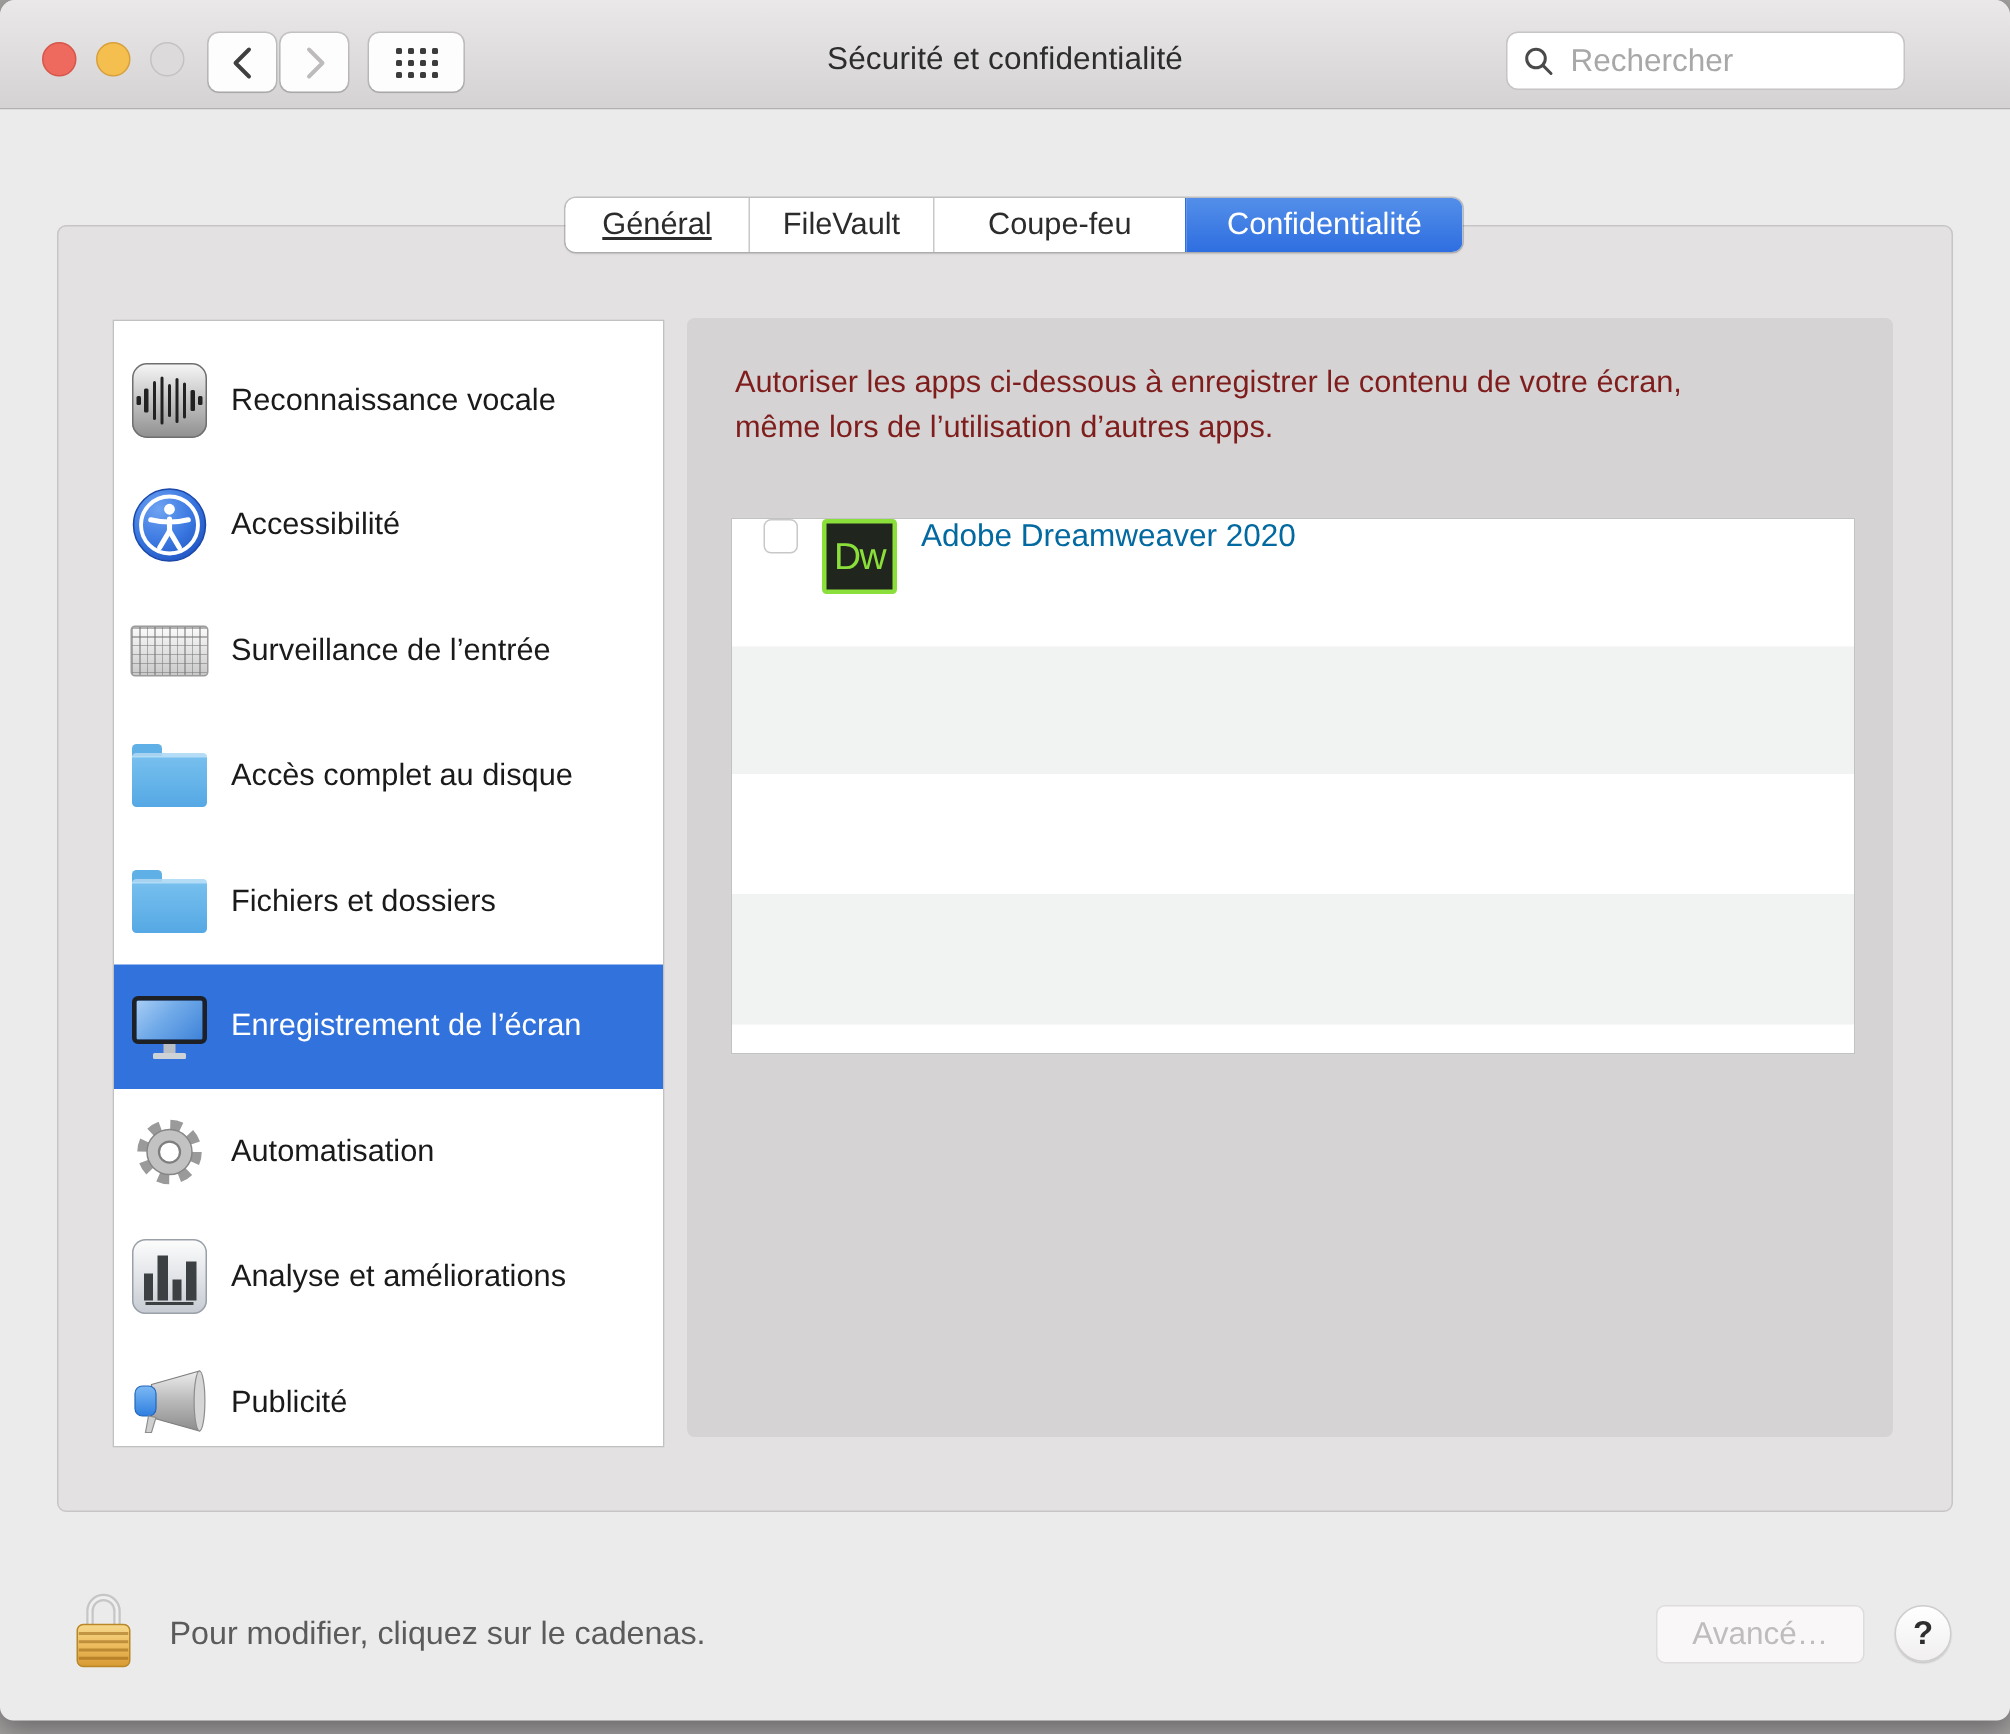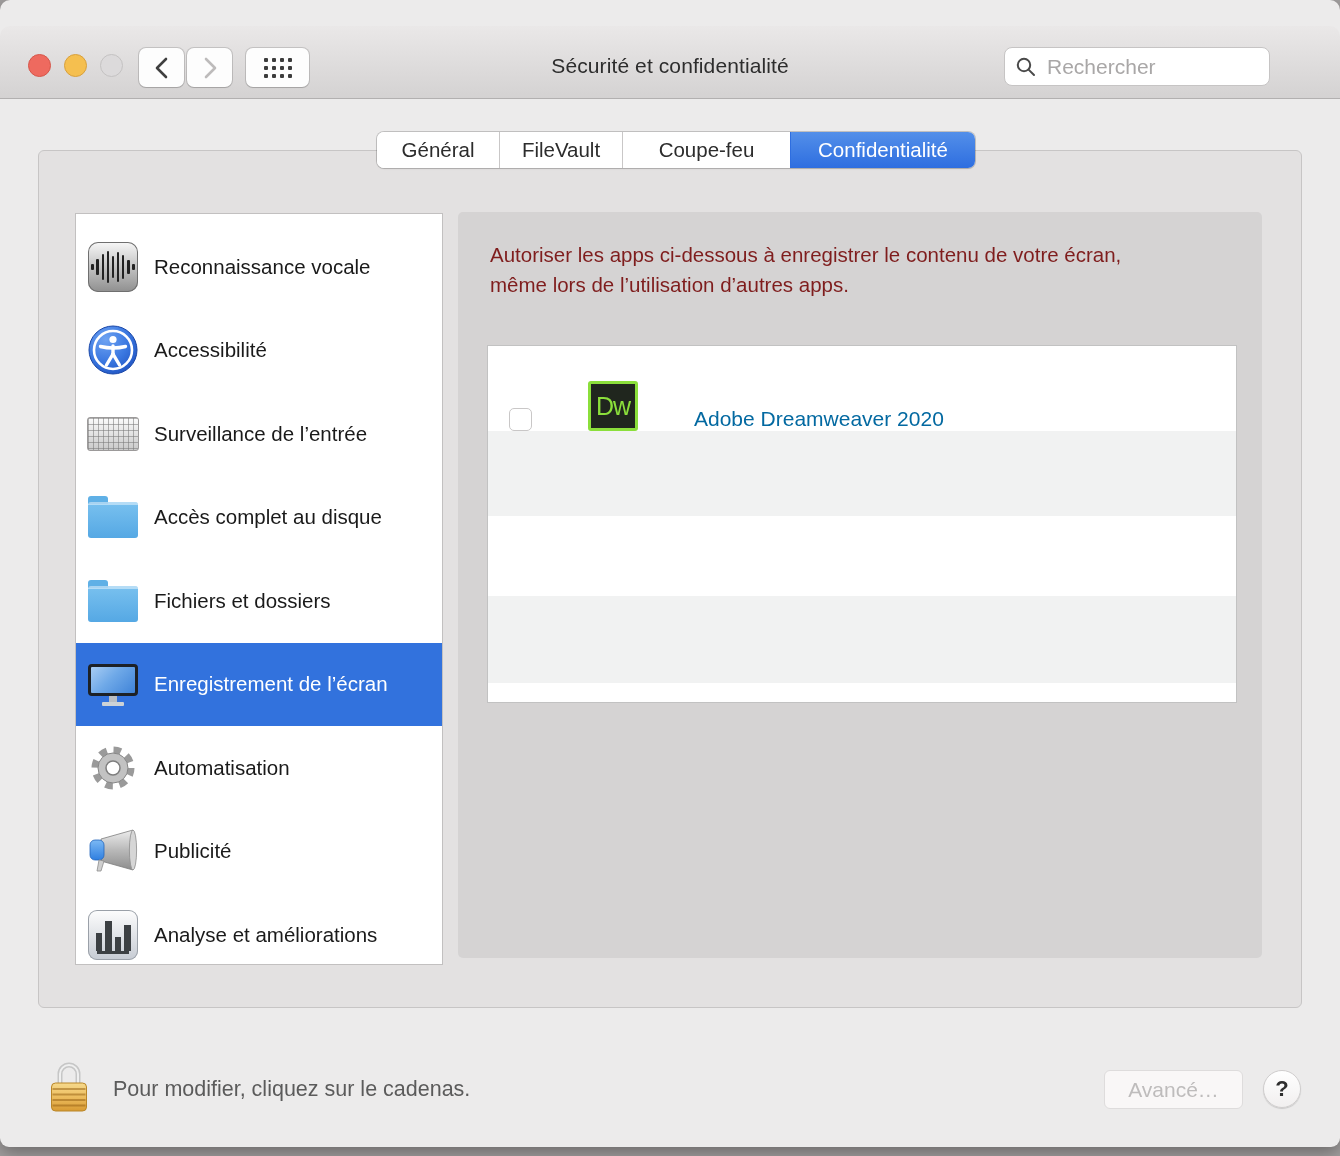--- a/index.html
+++ b/index.html
@@ -15,21 +15,20 @@
     background:#ecebeb;border-radius:10px 10px 9px 9px;
     box-shadow:0 6px 18px rgba(0,0,0,.35);
     overflow:hidden;
   }
   
   .titlebar{
     position:absolute;left:0;top:0;right:0;height:72px;
     background:linear-gradient(#eae8e8,#d4d2d2);
     border-bottom:1px solid #b2b0b0;
     border-radius:10px 10px 0 0;
-    margin-top:26px;
   }
   .tl{position:absolute;top:28px;width:23px;height:23px;border-radius:50%;box-sizing:border-box;}
   .tl.red{left:28px;background:#ee6a5f;border:1px solid #d6564a;}
   .tl.yellow{left:64px;background:#f5bf4f;border:1px solid #d8a03c;}
   .tl.gray{left:100px;background:#dcdadb;border:1px solid #c4c2c2;}
   .tbtn{
     position:absolute;top:22px;height:39px;background:#fdfdfd;border-radius:7px;
     box-shadow:0 0 0 1px rgba(0,0,0,.14),0 1px 1px rgba(0,0,0,.10);
     display:flex;align-items:center;justify-content:center;
   }
@@ -57,21 +56,21 @@
   .tabbar{
     position:absolute;left:377px;top:132px;height:36px;display:flex;z-index:5;
     border-radius:7px;box-shadow:0 0 0 1px rgba(0,0,0,.18),0 1px 2px rgba(0,0,0,.08);
     overflow:hidden;background:#fff;
   }
   .tab{
     height:36px;display:flex;align-items:center;justify-content:center;
     font-size:20.5px;color:#2c2c2c;background:#fff;border-left:1px solid #c9c7c7;
     cursor:default;box-sizing:border-box;
   }
-  .tab:first-child{border-left:none;}
+  .tab:first-child{border-left:none;text-decoration:underline;}
   .tab.selected{
     background:linear-gradient(#538fe9,#2e6ee0);
     color:#fff;border-left-color:#2e6ee0;
   }
   
   .content-box{
     position:absolute;left:38px;top:150px;width:1264px;height:858px;box-sizing:border-box;
     background:#e3e1e1;border:1px solid #c7c5c5;border-radius:6px;
   }
   
@@ -118,21 +117,21 @@
     background:#d5d3d3;border-radius:5px;
   }
   .panel-desc{
     position:absolute;left:32px;top:28px;width:726px;
     font-size:20.5px;line-height:1.45;color:#7f1d1d;white-space:pre-line;
   }
   .app-list{
     position:absolute;left:29px;top:133px;width:750px;height:358px;box-sizing:border-box;
     background:#fff;border:1px solid #c2c2c2;overflow:hidden;
   }
-  .app-row{height:85px;display:flex;align-items:flex-end;background:#fff;gap:40px;}
+  .app-row{height:85px;display:flex;align-items:flex-start;background:#fff;}
   .stripe{width:100%;}
   .stripe.gray{background:#f1f2f2;}
   .checkbox{
     width:23px;height:23px;margin-left:21px;box-sizing:border-box;
     background:#fff;border:1.5px solid #c9c7c7;border-radius:5px;
   }
   .dw-icon{
     width:50px;height:50px;margin-left:16px;box-sizing:border-box;
     background:#20261e;border:3px solid #8bdf3b;border-radius:3px;
     display:flex;align-items:center;justify-content:center;
@@ -288,20 +287,32 @@
 
     <div class="side-item">
       <span class="icon52">
         <svg width="52" height="52" viewBox="0 0 52 52">
           <circle cx="26" cy="26" r="17" fill="none" stroke="#9a9a9a" stroke-width="9" stroke-dasharray="7 6.35"></circle>
           <circle cx="26" cy="26" r="15" fill="#c2c2c2" stroke="#868686" stroke-width="1"></circle>
           <circle cx="26" cy="26" r="7" fill="#ffffff" stroke="#7e7e7e" stroke-width="1.5"></circle>
         </svg>
       </span>
       <span>Automatisation</span>
+    </div>
+
+    <div class="side-item">
+      <span class="icon52">
+        <span class="chartbox">
+          <i style="height:18px"></i>
+            <i style="height:30px"></i>
+            <i style="height:14px"></i>
+            <i style="height:26px"></i>
+        </span>
+      </span>
+      <span>Analyse et améliorations</span>
     </div>
 
     <div class="side-item">
       <span class="icon52">
         <svg width="52" height="52" viewBox="0 0 52 52">
           <defs>
             <linearGradient id="horn" x1="0" y1="0" x2="0" y2="1">
               <stop offset="0%" stop-color="#ededed"></stop>
                 <stop offset="50%" stop-color="#b9b9b9"></stop>
                 <stop offset="100%" stop-color="#8d8d8d"></stop>
@@ -311,32 +322,20 @@
                 <stop offset="100%" stop-color="#2f7fe0"></stop>
             </linearGradient>
           </defs>
           <path d="M14 14 L46 5 L46 45 L14 36 Z" fill="url(#horn)" stroke="#7e7e7e" stroke-width="0.8"></path>
           <ellipse cx="46" cy="25" rx="3.6" ry="20" fill="#d6d6d6" stroke="#8d8d8d" stroke-width="0.8"></ellipse>
           <rect x="3" y="15" width="14" height="20" rx="5" fill="url(#hand)" stroke="#2566bb" stroke-width="0.8"></rect>
           <path d="M12 35 L10 46 L14 46 L17 36 Z" fill="#cfcfcf" stroke="#8d8d8d" stroke-width="0.8"></path>
         </svg>
       </span>
       <span>Publicité</span>
-    </div>
-
-    <div class="side-item">
-      <span class="icon52">
-        <span class="chartbox">
-          <i style="height:18px"></i>
-            <i style="height:30px"></i>
-            <i style="height:14px"></i>
-            <i style="height:26px"></i>
-        </span>
-      </span>
-      <span>Analyse et améliorations</span>
     </div>
   </div>
 
   <div class="right-panel">
     <div class="panel-desc">Autoriser les apps ci-dessous à enregistrer le contenu de votre écran,
 même lors de l’utilisation d’autres apps.</div>
 
     <div class="app-list">
       <div class="app-row">
         <span class="checkbox"></span>

